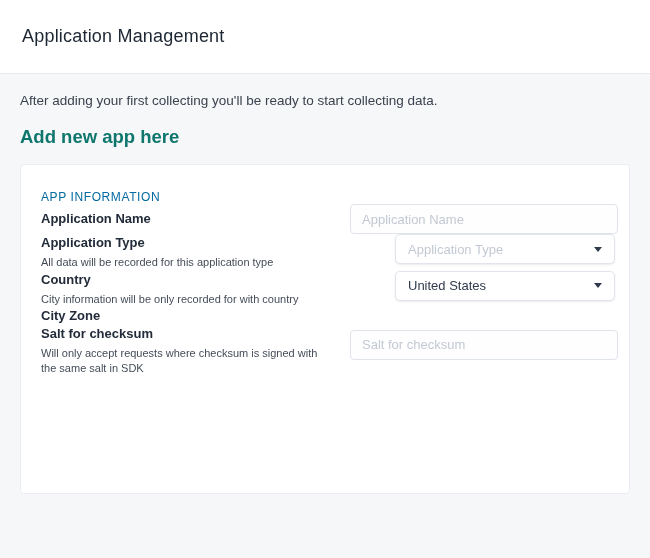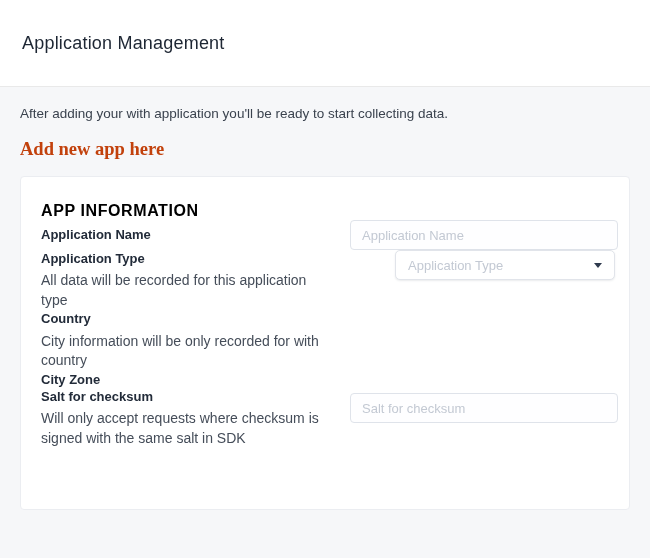--- a/index.html
+++ b/index.html
@@ -4,21 +4,21 @@
 <style>
   * { margin:0; padding:0; box-sizing:border-box; }
   html,body { width:650px; height:558px; overflow:hidden; }
   body {
     font-family:"Liberation Sans", sans-serif;
     background:#f6f7f9;
     color:#2e3a4e;
   }
   .header {
     background:#ffffff;
-    height:87px;
+    height:74px;
     border-bottom:1px solid #e9e9e9;
     display:flex;
     align-items:center;
     padding:0 22px;
   }
   .header-title {
     font-size:18px;
     font-weight:500;
     color:#1d2633;
     letter-spacing:0.2px;
@@ -33,53 +33,52 @@
   }
   .subheading {
     padding-top:19px;
     font-size:13.5px;
     color:#3a424e;
   }
   .section-heading {
     padding-top:18px;
     font-size:18.5px;
     font-weight:700;
-    color:#c2410c;
-    font-family:Liberation Serif, serif;
+    color:#0f766e;
   }
   .card {
     margin-top:16px;
     background:#ffffff;
     border:1px solid #ebedf1;
     border-radius:4px;
     padding:25px 14px 60px 20px;
     min-height:330px;
   }
   .section-title {
-    font-size:16px;
-    font-weight:700;
-    color:#000000;
+    font-size:12px;
+    font-weight:400;
+    color:#0369a1;
     letter-spacing:0.6px;
   }
   .form-row {
     display:flex;
     align-items:flex-start;
   }
   .form-row.row-center { align-items:center; }
   .label-col { flex:0 0 309px; padding-top:1px; }
   .control-col { margin-left:auto; }
   .control-col.offset-control { padding-top:5px; }
   .field-label {
     font-size:13px;
     font-weight:600;
     color:#222b39;
     line-height:1.25;
   }
   .field-helper {
-    font-size:14px;
+    font-size:11px;
     color:#454d59;
     margin-top:4px;
     line-height:1.4;
     max-width:292px;
   }
   .text-input {
     width:268px;
     height:30px;
     border:1px solid #dfe3ea;
     border-radius:4px;
@@ -117,21 +116,21 @@
   }
 </style>
 </head>
 <body>
 
 <header class="header">
   <div class="header-title">Application Management</div>
 </header>
 
 <main class="content">
-  <p class="subheading">After adding your with application you'll be ready to start collecting data.</p>
+  <p class="subheading">After adding your first collecting you'll be ready to start collecting data.</p>
   <h2 class="section-heading">Add new app here</h2>
 
   <section class="card">
     <div class="section-title">APP INFORMATION</div>
 
     <div class="form-row row-center">
       <div class="label-col">
         <div class="field-label">Application Name</div>
       </div>
       <div class="control-col">
@@ -150,20 +149,26 @@
           <span class="caret"></span>
         </div>
       </div>
     </div>
 
     <div class="form-row">
       <div class="label-col">
         <div class="field-label">Country</div>
         <div class="field-helper">City information will be only recorded for with country</div>
       </div>
+      <div class="control-col">
+        <div class="select">
+          <span class="select-value">United States</span>
+          <span class="caret"></span>
+        </div>
+      </div>
     </div>
 
     <div class="form-row">
       <div class="label-col">
         <div class="field-label">City Zone</div>
       </div>
     </div>
 
     <div class="form-row">
       <div class="label-col">

